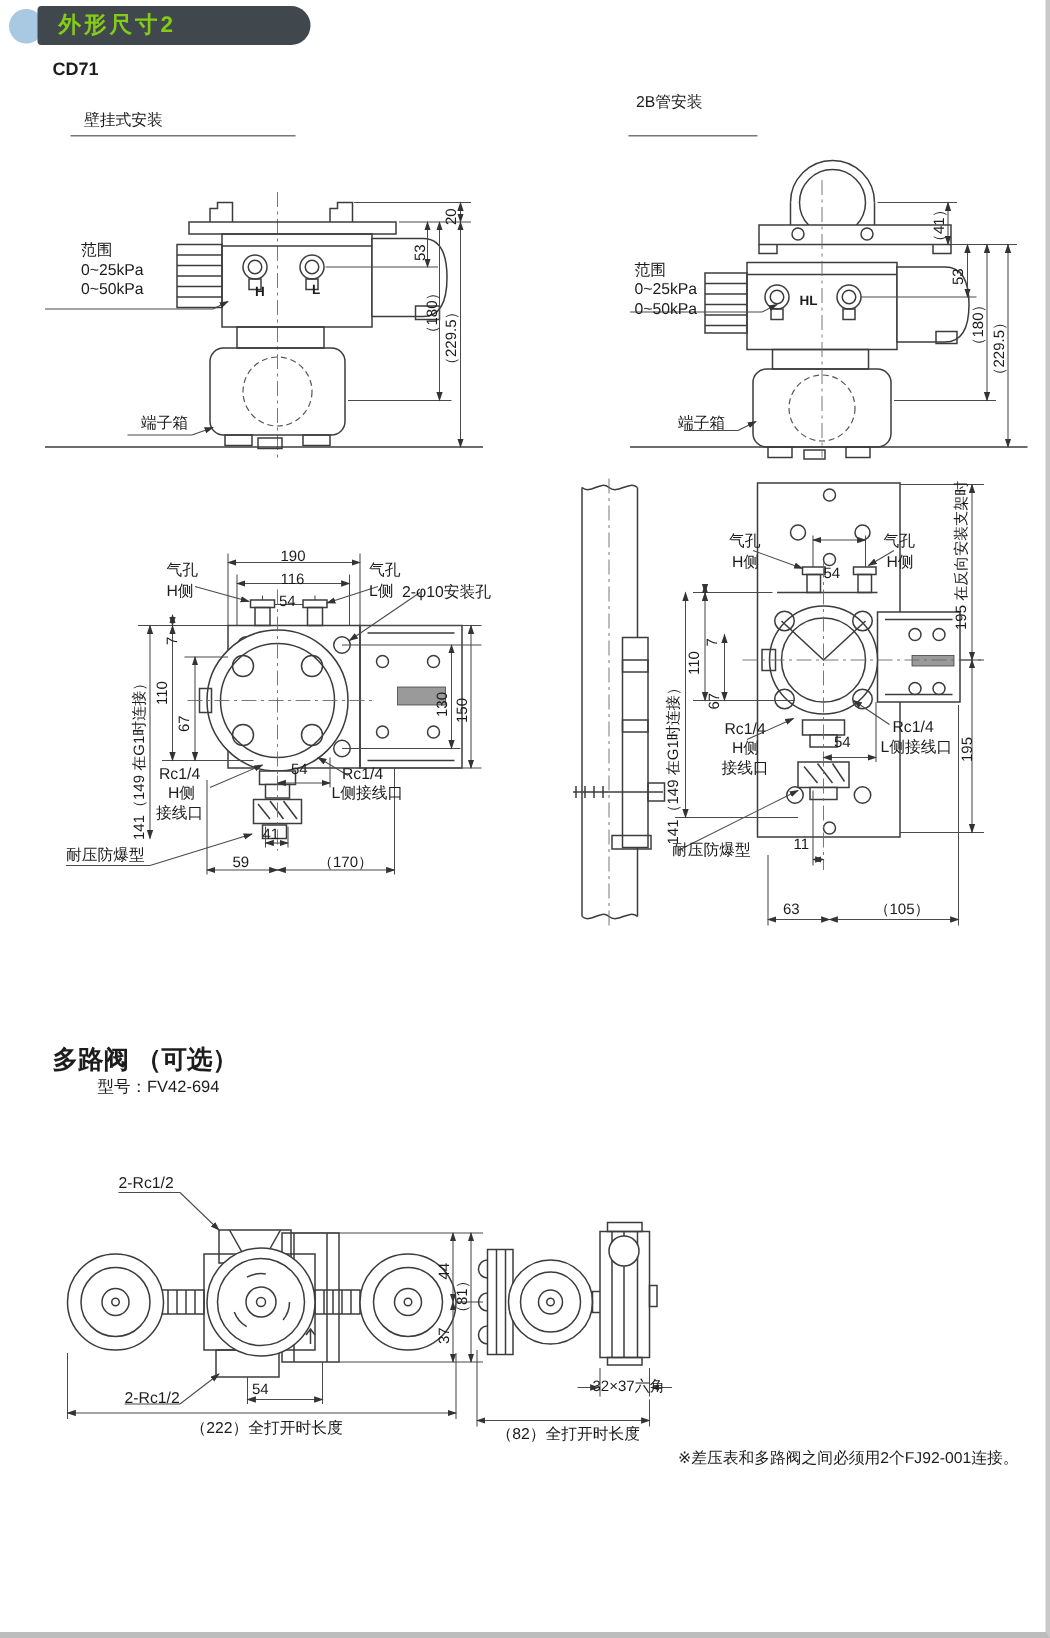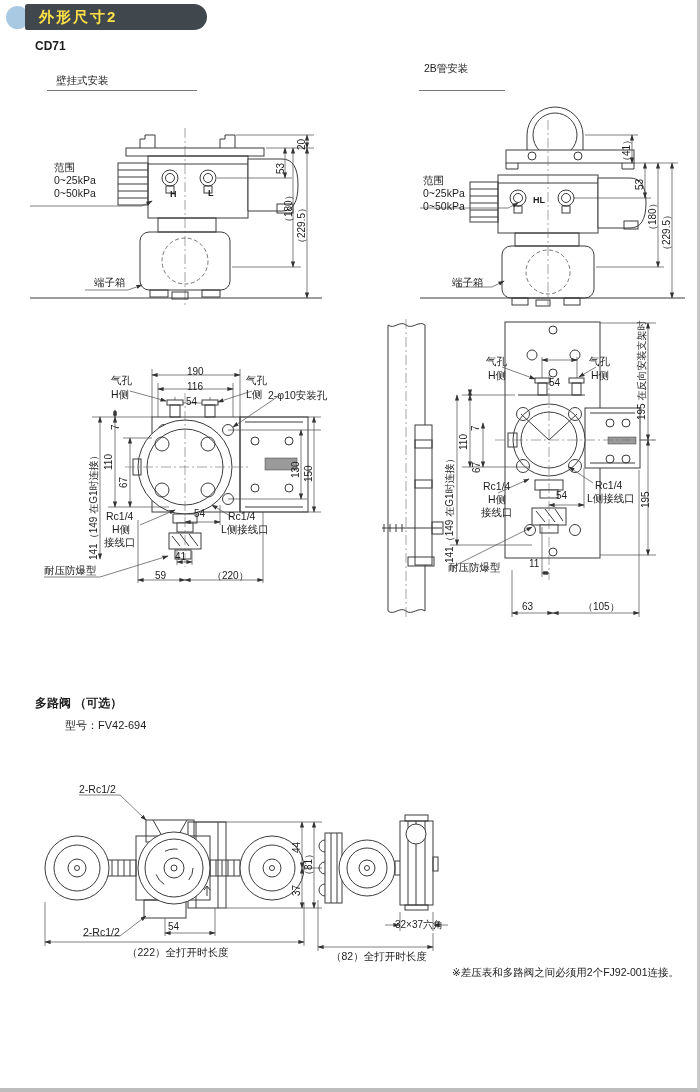--- a/index.html
+++ b/index.html
@@ -14,21 +14,21 @@
   .ul{position:absolute;height:1px;background:#777;}
   svg{position:absolute;overflow:visible;}
   .ln{fill:none;stroke:#3c3c3c;stroke-width:1;}
   .fw{fill:#fff;stroke:#3c3c3c;stroke-width:1;}
   .fg{fill:#9a9a9a;stroke:#3c3c3c;stroke-width:.5;}
   .dm{fill:none;stroke:#4a4a4a;stroke-width:.7;}
   .cl{fill:none;stroke:#6a6a6a;stroke-width:.6;stroke-dasharray:10 3 2 3;}
   .ds{fill:none;stroke:#555;stroke-width:.8;stroke-dasharray:4 2.5;}
   .hdr-circle{position:absolute;left:6px;top:6px;width:23px;height:23px;border-radius:50%;}
   .hdr-badge{position:absolute;left:25px;top:4px;width:182px;height:26px;border-radius:3px 15px 15px 3px;
-             color:#fde047;font-weight:bold;font-size:15px;line-height:26px;padding-left:14px;
+             color:#84cc16;font-weight:bold;font-size:15px;line-height:26px;padding-left:14px;
              letter-spacing:2px;box-sizing:border-box;}
 </style>
 </head>
 <body>
 
 <div id="page">
 
 <svg width="0" height="0">
       <defs>
 <marker id="ah" markerWidth="9" markerHeight="8" refX="8" refY="3" orient="auto-start-reverse">
@@ -199,21 +199,21 @@
 <span class="t dim v" style="left:290px;top:478px">130</span>
 <span class="t dim v" style="left:303px;top:482px">150</span>
 <span class="t" style="left:106px;top:510px">Rc1/4</span>
 <span class="t" style="left:112px;top:523px">H侧</span>
 <span class="t" style="left:104px;top:536px">接线口</span>
 <span class="t" style="left:228px;top:510px">Rc1/4</span>
 <span class="t" style="left:221px;top:523px">L侧接线口</span>
 <span class="t dim" style="left:194px;top:508px">54</span>
 <span class="t dim" style="left:175px;top:551px">41</span>
 <span class="t dim" style="left:155px;top:570px">59</span>
-<span class="t dim" style="left:212px;top:570px">（220）</span>
+<span class="t dim" style="left:212px;top:570px">（170）</span>
 <span class="t" style="left:44px;top:564px">耐压防爆型</span>
 
 <svg width="280" height="215" viewBox="0 0 280 215" style="left:420px;top:95px">
   <g class="ln">
     <path class="fw" d="M107 40 A28 28 0 1 1 163 40"></path>
     <circle class="fw" cx="135" cy="40" r="22"></circle>
     <line x1="107" y1="40" x2="107" y2="68"></line>
         <line x1="163" y1="40" x2="163" y2="68"></line>
     <rect x="101" y="60" width="12" height="7"></rect>
         <rect x="157" y="60" width="12" height="7"></rect>
@@ -377,21 +377,21 @@
 <span class="t" style="left:595px;top:479px">Rc1/4</span>
 <span class="t" style="left:587px;top:492px">L侧接线口</span>
 <span class="t dim" style="left:556px;top:490px">54</span>
 <span class="t dim" style="left:529px;top:558px">11</span>
 <span class="t dim" style="left:522px;top:601px">63</span>
 <span class="t dim" style="left:583px;top:601px">（105）</span>
 <span class="t dim v" style="left:636px;top:420px">195 在反向安装支架时</span>
 <span class="t dim v" style="left:640px;top:508px">195</span>
 <span class="t" style="left:448px;top:561px">耐压防爆型</span>
 
-<span class="t b" style="left:35px;top:697px;font-size:12px">多路阀 （可选）</span>
+<span class="t b" style="left:35px;top:697px;font-size:17px">多路阀 （可选）</span>
 <span class="t" style="left:65px;top:719px;font-size:11px">型号：FV42-694</span>
 
 <svg width="305" height="192" viewBox="0 0 305 192" style="left:40px;top:778px">
   <g class="ln">
     <rect x="106" y="42" width="48" height="22"></rect>
     <line x1="113" y1="42" x2="122" y2="58"></line>
         <line x1="147" y1="42" x2="138" y2="58"></line>
     <rect x="96" y="58" width="74" height="64"></rect>
     <rect x="148" y="44" width="38" height="86"></rect>
     <line x1="156" y1="44" x2="156" y2="130"></line>

